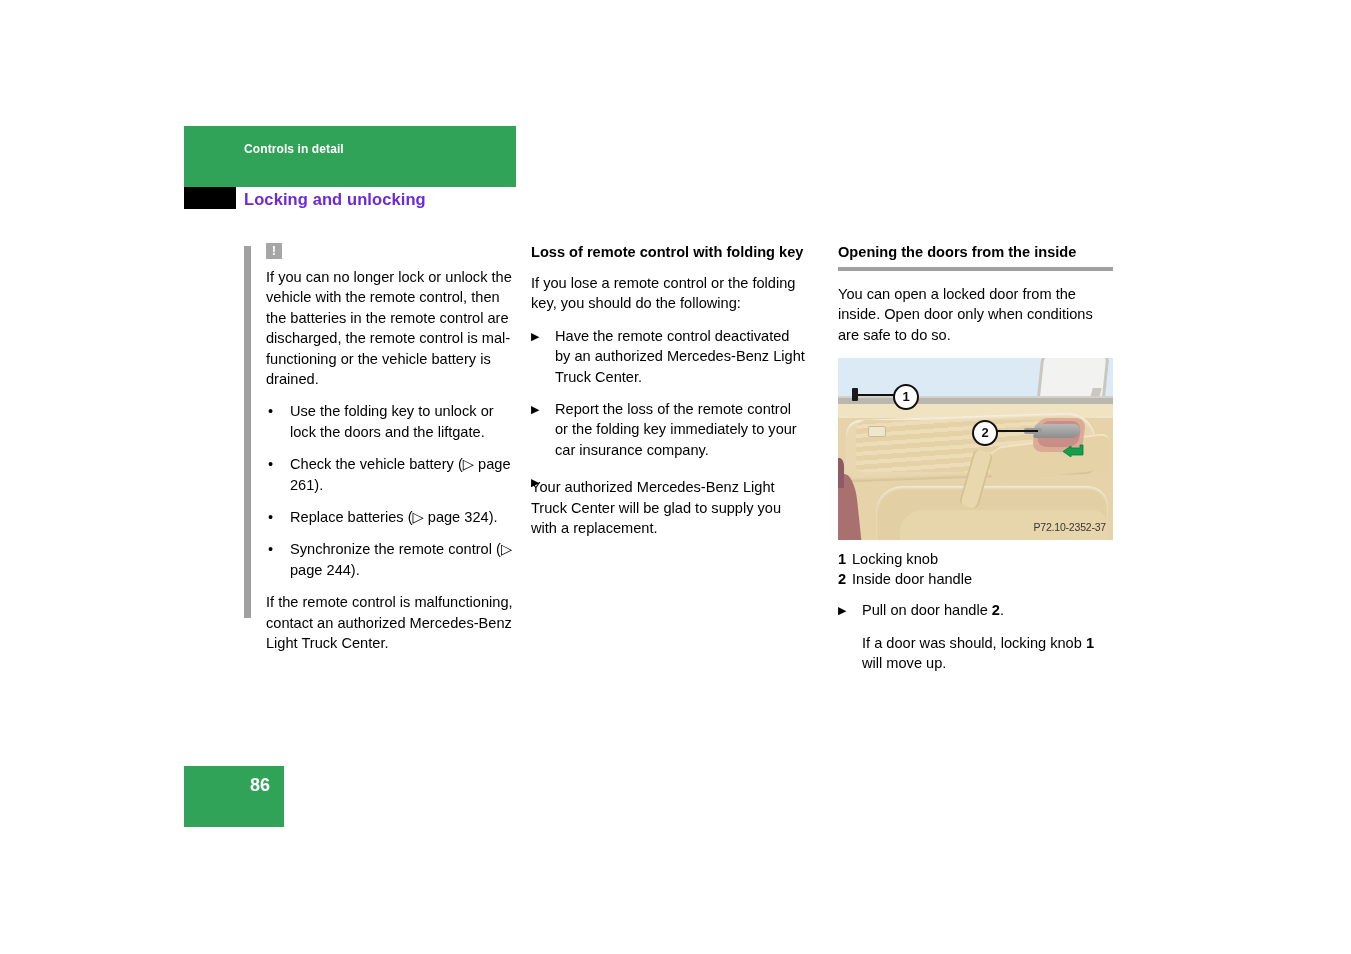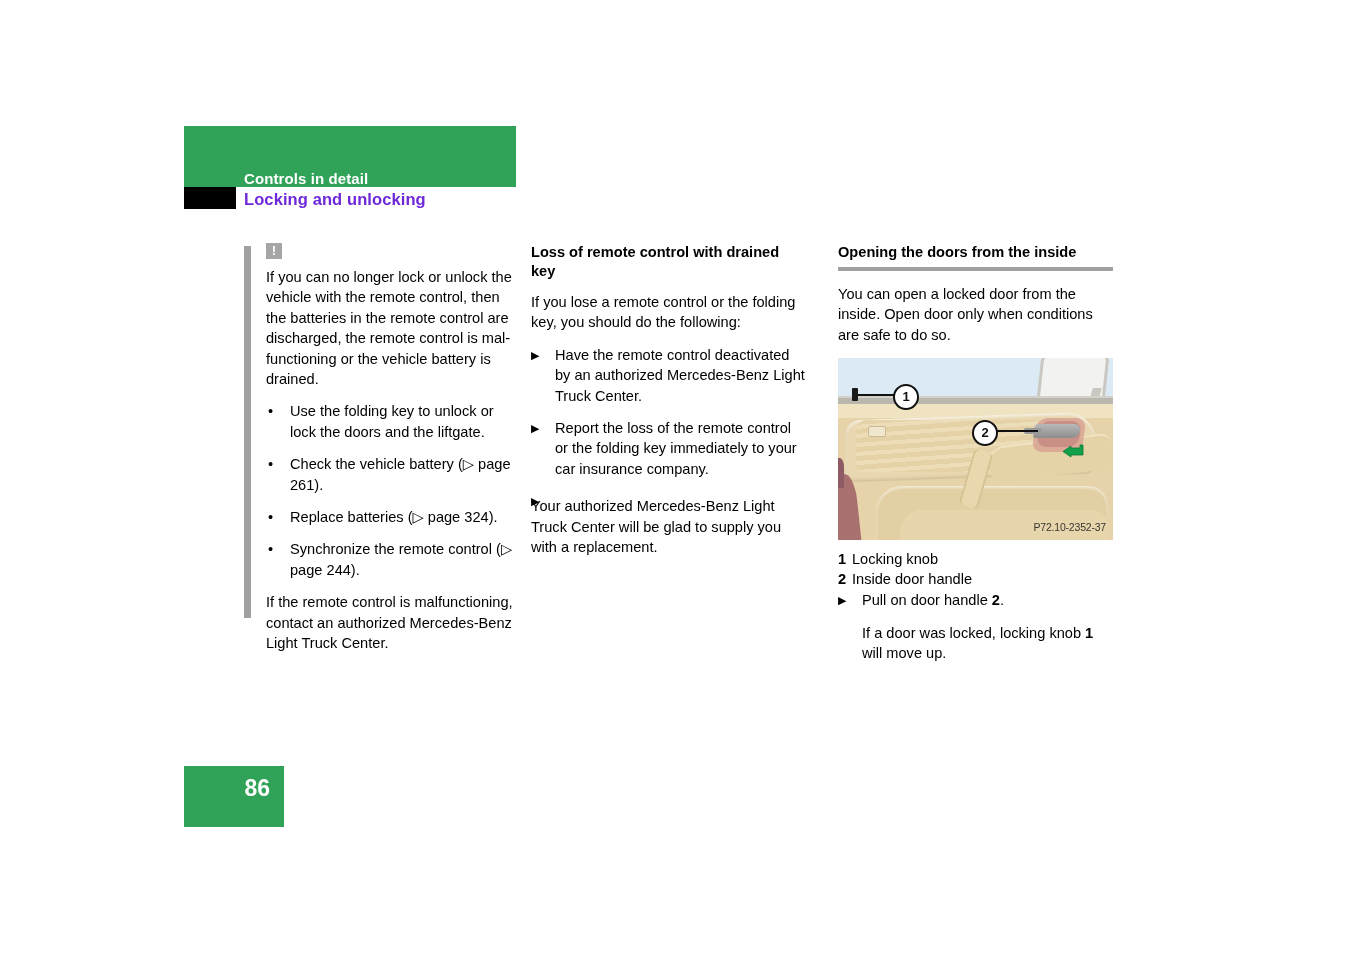--- a/index.html
+++ b/index.html
@@ -21,22 +21,22 @@
     position: absolute;
     left: 184px;
     top: 126px;
     width: 332px;
     height: 61px;
     background: #31a358;
   }
   .chapter-title {
     position: absolute;
     left: 244px;
-    top: 170px;
-    font-size: 15px;
+    top: 142px;
+    font-size: 12px;
     font-weight: bold;
     color: #ffffff;
     letter-spacing: 0.1px;
   }
   .black-tab {
     position: absolute;
     left: 184px;
     top: 187px;
     width: 52px;
     height: 22px;
@@ -141,21 +141,21 @@
     margin: 0 0 5px 0;
     line-height: 19px;
   }
   .col3-rule {
     height: 4px;
     background: #a0a0a0;
     margin: 0 0 13px 0;
     width: 100%;
   }
   .legend {
-    margin: 10px 0 1px 0;
+    margin: 10px 0 11px 0;
     font-size: 14.6px;
     line-height: 19.5px;
   }
   .legend .num {
     font-weight: bold;
     display: inline-block;
     width: 14px;
   }
   .sub-note {
     padding-left: 24px;
@@ -371,21 +371,21 @@
     width: 100px;
     height: 61px;
     background: #31a358;
   }
   .page-num {
     position: absolute;
     left: 184px;
     top: 775px;
     width: 86px;
     text-align: right;
-    font-size: 23px;
+    font-size: 18px;
     font-weight: bold;
     color: #ffffff;
   }
 </style>
 </head>
 <body>
 
 <div class="chapter-band"></div>
 <div class="chapter-title">Controls in detail</div>
 <div class="black-tab"></div>
@@ -414,21 +414,21 @@
       <li>
         <span class="dot">•</span>
         <span>Synchronize the remote control (▷ page 244).</span>
       </li>
     </ul>
     <p class="para" style="margin-top:12px;margin-bottom:0;">If the remote control is malfunctioning, contact an authorized Mercedes-Benz Light Truck Center.</p>
   </div>
 </div>
 
 <div class="col col-2">
-  <p class="col3-head" style="margin-bottom:11px;">Loss of remote control with drained key</p>
+  <p class="col3-head" style="margin-bottom:11px;">Loss of remote control with folding key</p>
   <p class="para">If you lose a remote control or the folding key, you should do the following:</p>
   <ul class="tri-list">
     <li>
       <span class="tri">▶</span>
       <span>Have the remote control deactivated by an authorized Mercedes-Benz Light Truck Center.</span>
     </li>
     <li>
       <span class="tri">▶</span>
       <span>Report the loss of the remote control or the folding key immediately to your car insurance company.</span>
     </li>
@@ -483,17 +483,17 @@
       <span class="num">2</span><span>Inside door handle</span>
     </div>
   </div>
 
   <ul class="tri-list" style="margin-bottom:0;">
     <li>
       <span class="tri">▶</span>
       <span><span>Pull on door handle </span><b class="inl">2</b><span>.</span></span>
     </li>
   </ul>
-  <div class="sub-note"><span>If a door was locked, locking knob </span><b class="inl">1</b><span> will move up.</span></div>
+  <div class="sub-note"><span>If a door was should, locking knob </span><b class="inl">1</b><span> will move up.</span></div>
 </div>
 
 <div class="page-box"></div>
 <div class="page-num">86</div>
 
 </body></html>

